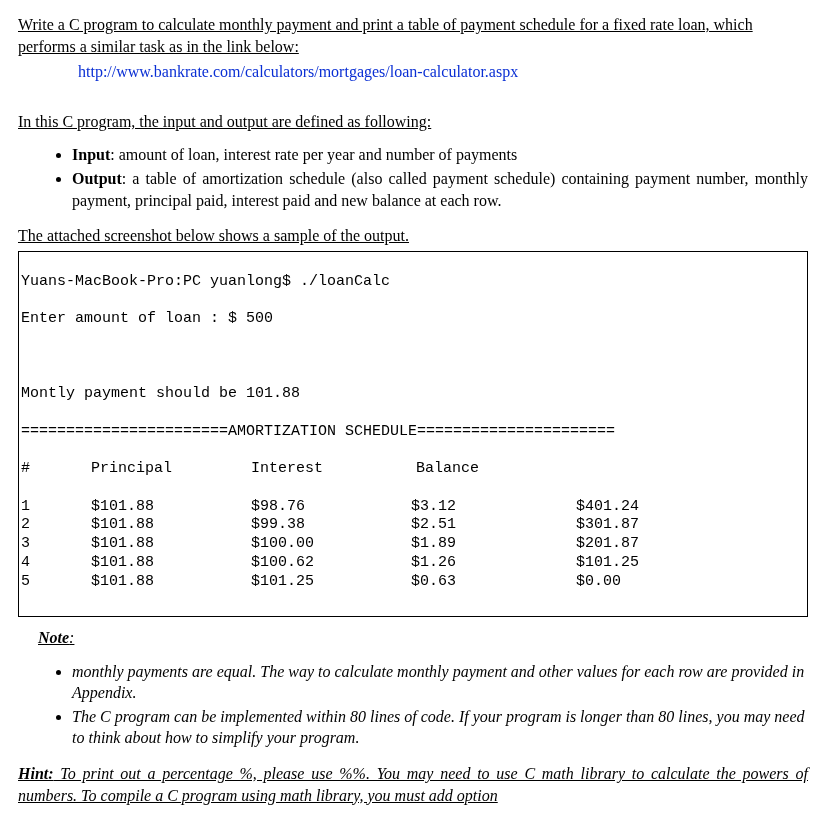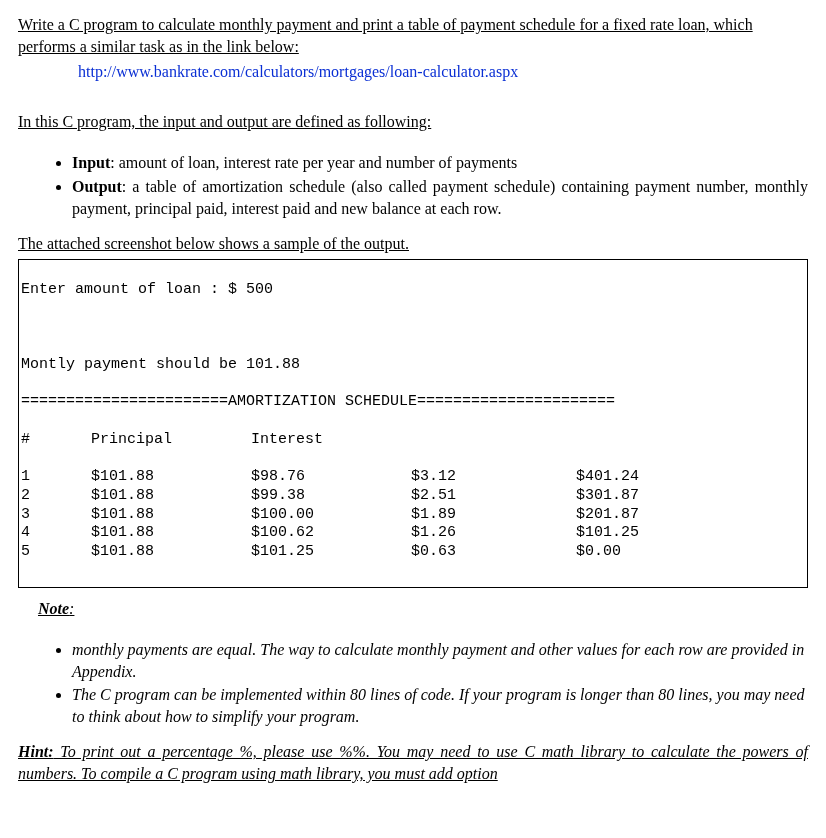--- a/index.html
+++ b/index.html
@@ -16,21 +16,21 @@
   p { margin: 0 0 4px 0; text-decoration: underline; }
   .link {
     color: #0a2fd4;
     margin-left: 60px;
     display: inline-block;
     margin-bottom: 14px;
   }
   ul.bullets {
     list-style: disc;
     padding-left: 54px;
-    margin: 20px 0 14px 0;
+    margin: 12px 0 14px 0;
   }
   ul.bullets li { margin-bottom: 2px; }
   .just { text-align: justify; }
   .sectiongap { margin-top: 14px; }
   .termbox {
     border: 1px solid #000;
     font-family: "Menlo", "Consolas", "Courier New", monospace;
     font-size: 15px;
     padding: 2px 4px 6px 2px;
     margin-top: 2px;
@@ -64,26 +64,27 @@
     <span class="bold">Input</span><span>: amount of loan, interest rate per year and number of payments</span>
   </li>
   <li class="just">
     <span class="bold">Output</span><span>: a table of amortization schedule (also called payment schedule) containing payment number, monthly payment, principal paid, interest paid and new balance at each row.</span>
   </li>
 </ul>
 
 <p class="sectiongap">The attached screenshot below shows a sample of the output.</p>
 
 <div class="termbox">
+<div>Yuans-MacBook-Pro:PC yuanlong$ ./loanCalc</div>
 <div>Enter amount of loan : $ 500</div>
 <div> </div>
 <div>Montly payment should be 101.88</div>
 <div>=======================AMORTIZATION SCHEDULE======================</div>
 <div class="termrow">
-  <span class="c0">#</span><span class="c2">Principal</span><span class="c3">Interest</span>
+  <span class="c0">#</span><span class="c2">Principal</span><span class="c3">Interest</span><span class="c4">Balance</span>
 </div>
 <div id="term-rows"><div class="termrow"><span class="c0">1</span><span class="c1">$101.88</span><span class="c2">$98.76</span><span class="c3">$3.12</span><span class="c4">$401.24</span></div><div class="termrow"><span class="c0">2</span><span class="c1">$101.88</span><span class="c2">$99.38</span><span class="c3">$2.51</span><span class="c4">$301.87</span></div><div class="termrow"><span class="c0">3</span><span class="c1">$101.88</span><span class="c2">$100.00</span><span class="c3">$1.89</span><span class="c4">$201.87</span></div><div class="termrow"><span class="c0">4</span><span class="c1">$101.88</span><span class="c2">$100.62</span><span class="c3">$1.26</span><span class="c4">$101.25</span></div><div class="termrow"><span class="c0">5</span><span class="c1">$101.88</span><span class="c2">$101.25</span><span class="c3">$0.63</span><span class="c4">$0.00</span></div></div>
 </div>
 
 <p class="italic notegap"><span class="bold">Note</span><span>:</span></p>
 <ul class="bullets italic">
   <li>monthly payments are equal. The way to calculate monthly payment and other values for each row are provided in Appendix.</li>
   <li>The C program can be implemented within 80 lines of code. If your program is longer than 80 lines, you may need to think about how to simplify your program.</li>
 </ul>
 

